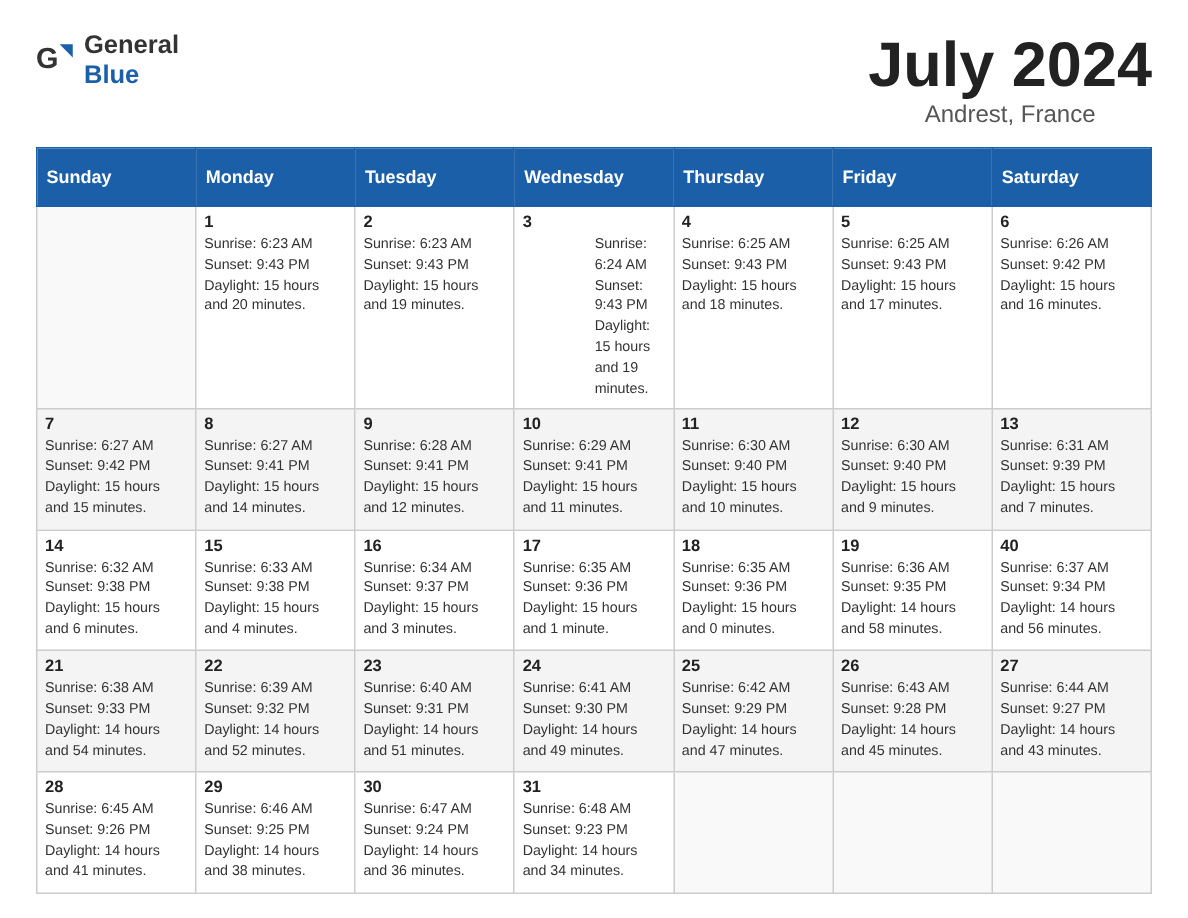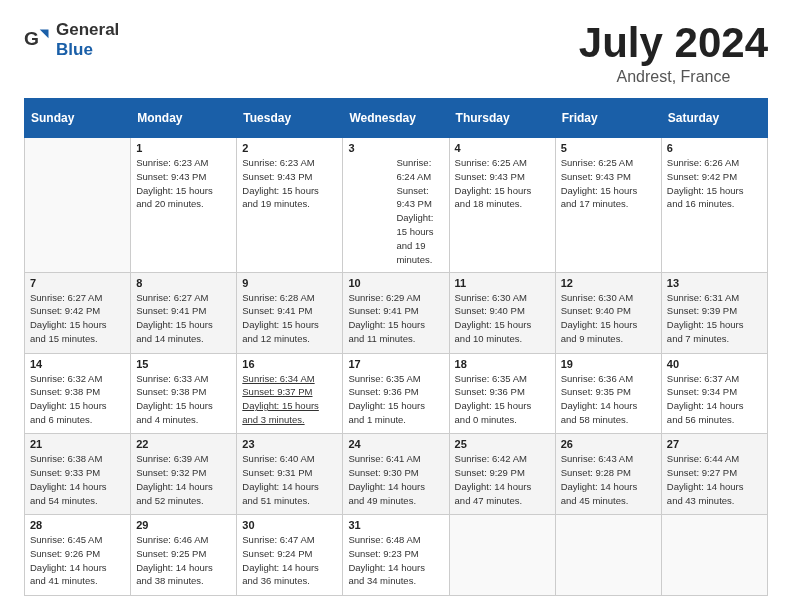--- a/index.html
+++ b/index.html
@@ -230,21 +230,21 @@
           </td>
           <td>
             <span class="day-number">15</span>
             <div class="day-info" style="white-space: pre-line;">Sunrise: 6:33 AM
 Sunset: 9:38 PM
 Daylight: 15 hours
 and 4 minutes.</div>
           </td>
           <td>
             <span class="day-number">16</span>
-            <div class="day-info" style="white-space: pre-line; text-decoration: underline;">Sunrise: 6:34 AM
+            <div class="day-info" style="white-space: pre-line;">Sunrise: 6:34 AM
 Sunset: 9:37 PM
 Daylight: 15 hours
 and 3 minutes.</div>
           </td>
           <td>
             <span class="day-number">17</span>
             <div class="day-info" style="white-space: pre-line;">Sunrise: 6:35 AM
 Sunset: 9:36 PM
 Daylight: 15 hours
 and 1 minute.</div>

